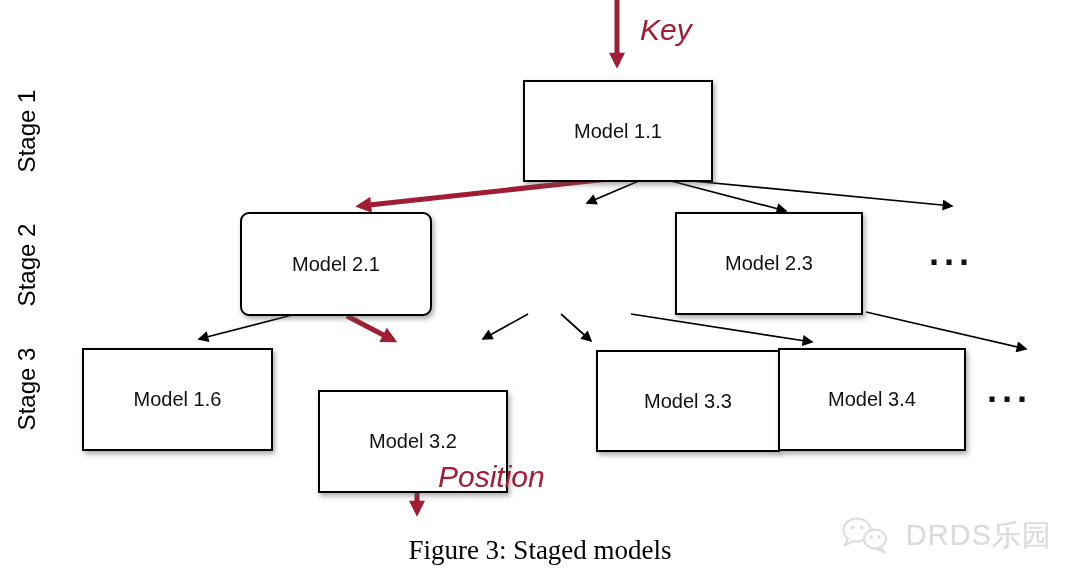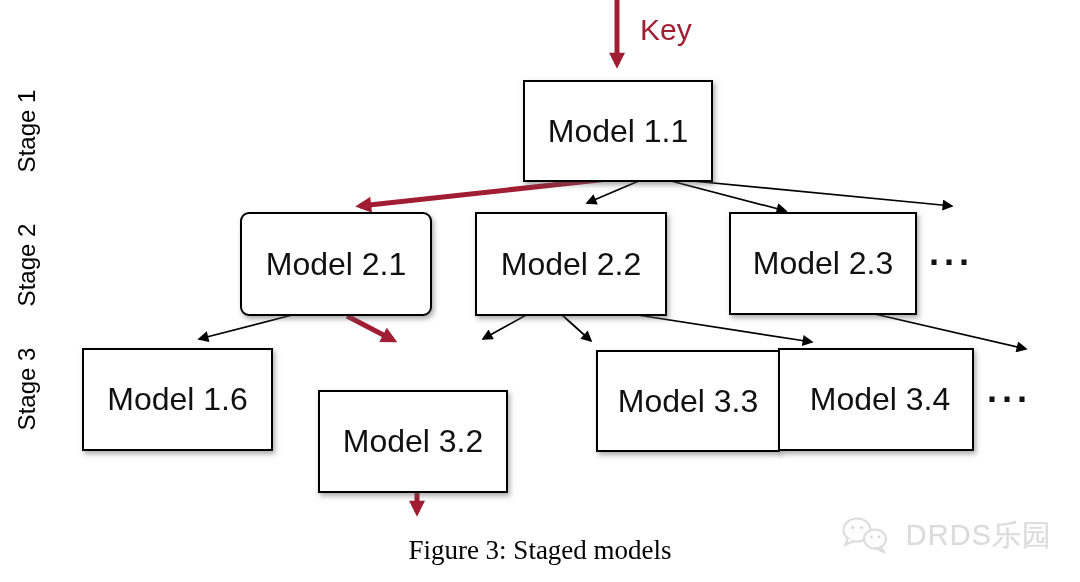--- a/index.html
+++ b/index.html
@@ -9,45 +9,45 @@
   }
   .arrows{position:absolute;left:0;top:0;z-index:1;pointer-events:none;}
   .ln-b{stroke:var(--arrow-black);stroke-width:1.7;fill:none;}
   .ln-r{stroke:var(--arrow-red);stroke-width:5;fill:none;}
   .mk-b{fill:var(--arrow-black);}
   .mk-r{fill:var(--arrow-red);}
   .node{
     position:absolute;z-index:2;background:#fff;border:2px solid #000;
     box-shadow:2px 3px 5px rgba(90,90,90,0.5);
     display:flex;align-items:center;justify-content:center;
-    font-size:32px;color:#111;
+    font-size:20px;color:#111;
   }
   .n11{left:523px;top:80px;width:186px;height:98px;}
   .n21{left:240px;top:212px;width:188px;height:100px;border-radius:9px;}
   .n22{left:475px;top:212px;width:188px;height:100px;}
-  .n23{left:729px;top:212px;width:184px;height:99px;}
+  .n23{left:675px;top:212px;width:184px;height:99px;}
   .n31{left:82px;top:348px;width:187px;height:99px;}
   .n32{left:318px;top:349px;width:186px;height:99px;margin-top:41px;}
   .n33{left:552px;top:350px;width:180px;height:98px;margin-left:44px;}
-  .n34{left:778px;top:348px;width:184px;height:99px;padding-left:8px;}
+  .n34{left:778px;top:348px;width:184px;height:99px;}
   .stage-label{
     position:absolute;left:-43px;width:140px;text-align:center;z-index:2;
     font-size:24px;color:#000;transform:rotate(-90deg);
   }
   .sl1{top:117px;}
   .sl2{top:251px;}
   .sl3{top:375px;}
   .ellipsis{
     position:absolute;z-index:2;font-size:36px;font-weight:bold;
     letter-spacing:3px;color:#111;line-height:36px;
   }
   .el2{left:929px;top:245px;}
   .el3{left:987px;top:382px;}
   .anno{
-    position:absolute;z-index:3;font-size:30px;color:var(--arrow-red);
+    position:absolute;z-index:3;font-size:30px;color:var(--arrow-red);font-style:italic;
   }
   .anno-key{left:640px;top:13px;}
   .anno-pos{left:438px;top:460px;}
   .caption{
     position:absolute;left:0;right:0;top:535px;text-align:center;z-index:2;
     font-family:"Liberation Serif",serif;font-size:27px;color:#000;
   }
   .watermark{
     position:absolute;right:28px;top:516px;z-index:2;
     display:flex;align-items:center;gap:17px;
@@ -89,31 +89,31 @@
     <line class="ln-r" x1="417" y1="450" x2="417" y2="512" marker-end="url(#mR)"></line>
   </svg>
 
   <div class="stage-label sl1">Stage 1</div>
   <div class="stage-label sl2">Stage 2</div>
   <div class="stage-label sl3">Stage 3</div>
 
   <div class="node n11">Model 1.1</div>
 
   <div class="node n21">Model 2.1</div>
-  <div class="node n22">Model 2.2</div>
   <div class="node n23">Model 2.3</div>
   <div class="ellipsis el2">···</div>
 
   <div class="node n31">Model 1.6</div>
   <div class="node n32">Model 3.2</div>
   <div class="node n33">Model 3.3</div>
   <div class="node n34">Model 3.4</div>
   <div class="ellipsis el3">···</div>
 
   <div class="anno anno-key">Key</div>
+  <div class="anno anno-pos">Position</div>
 
   <div class="caption">Figure 3: Staged models</div>
 
   <div class="watermark">
     <span>
       <svg class="wm-icon" width="48" height="38" viewBox="0 0 48 38">
         <g fill="#fdfdfd" stroke="#dcdcdc" stroke-width="2">
           <ellipse cx="16" cy="13" rx="13.5" ry="11.5"></ellipse>
           <path d="M7,21 L4,28 L13,24 Z" stroke="none" fill="#fdfdfd"></path>
           <path d="M7,21 L4,28 L13,24" fill="none"></path>

